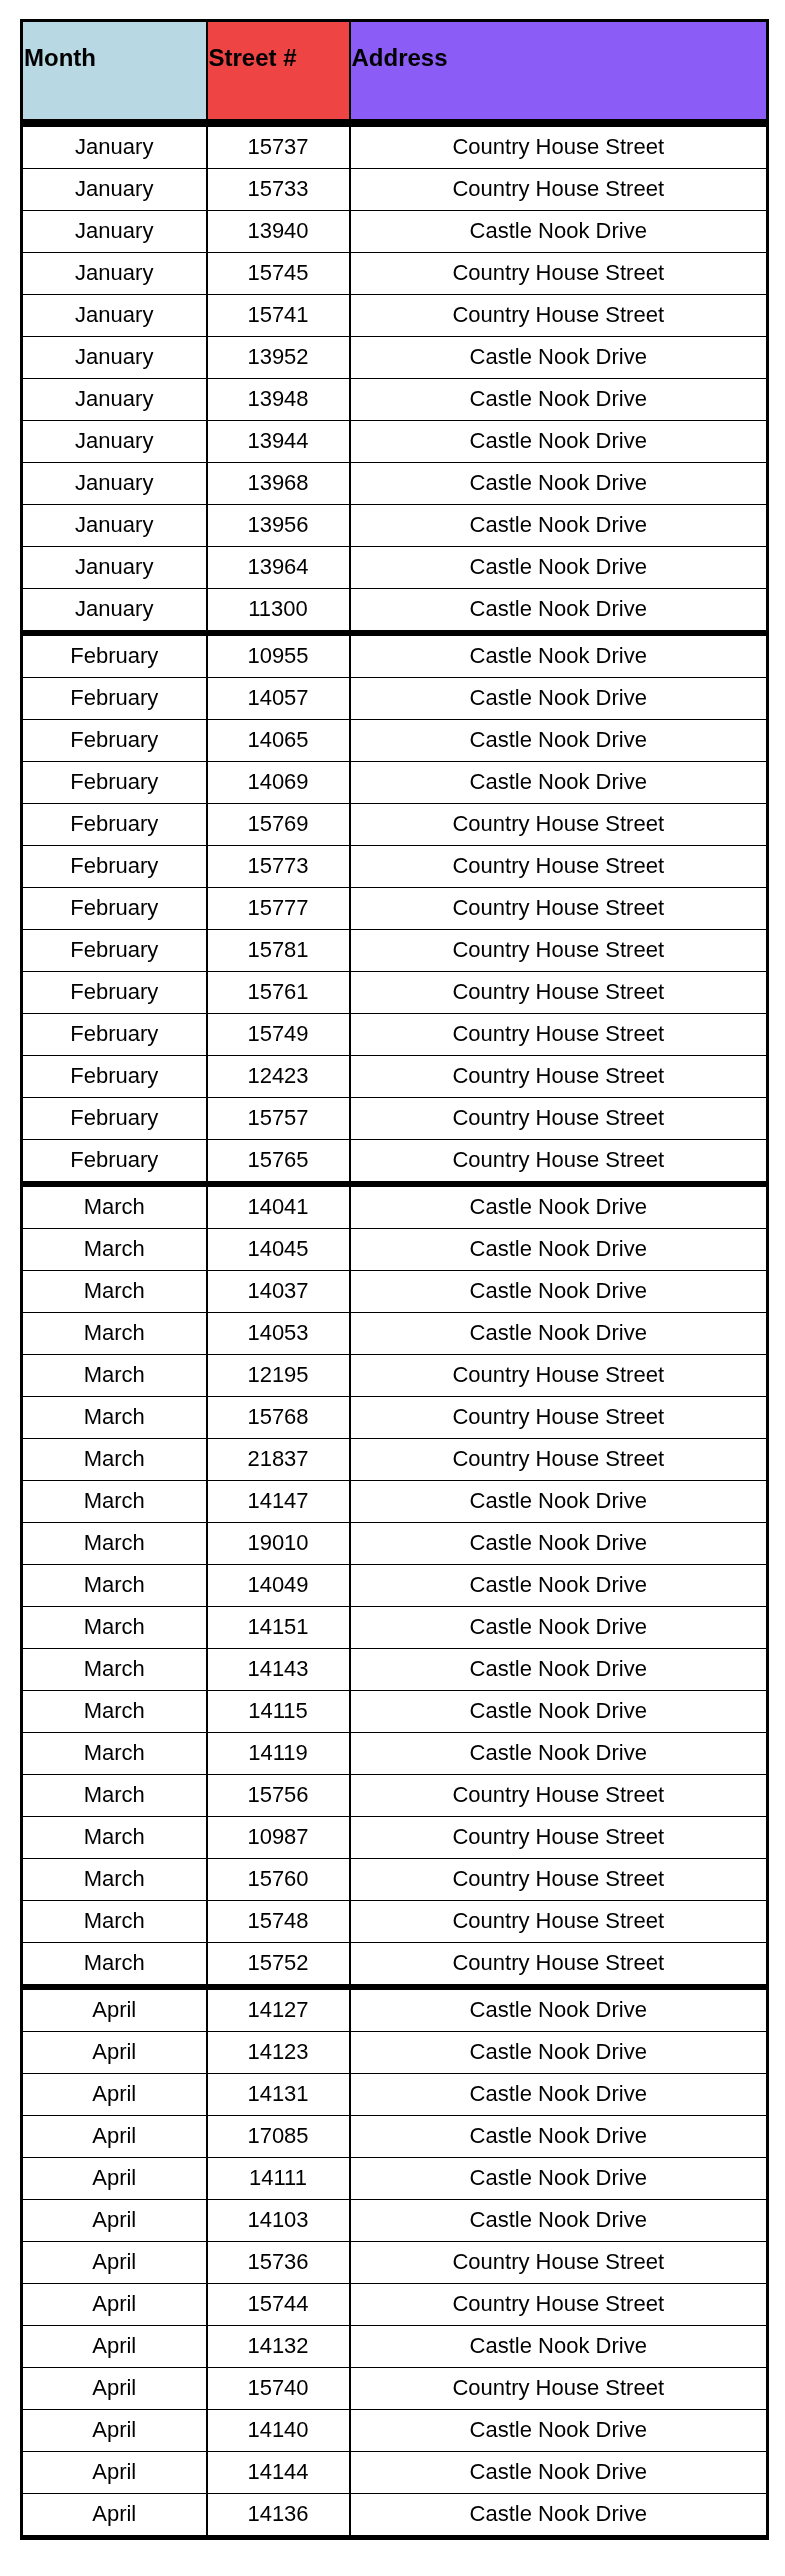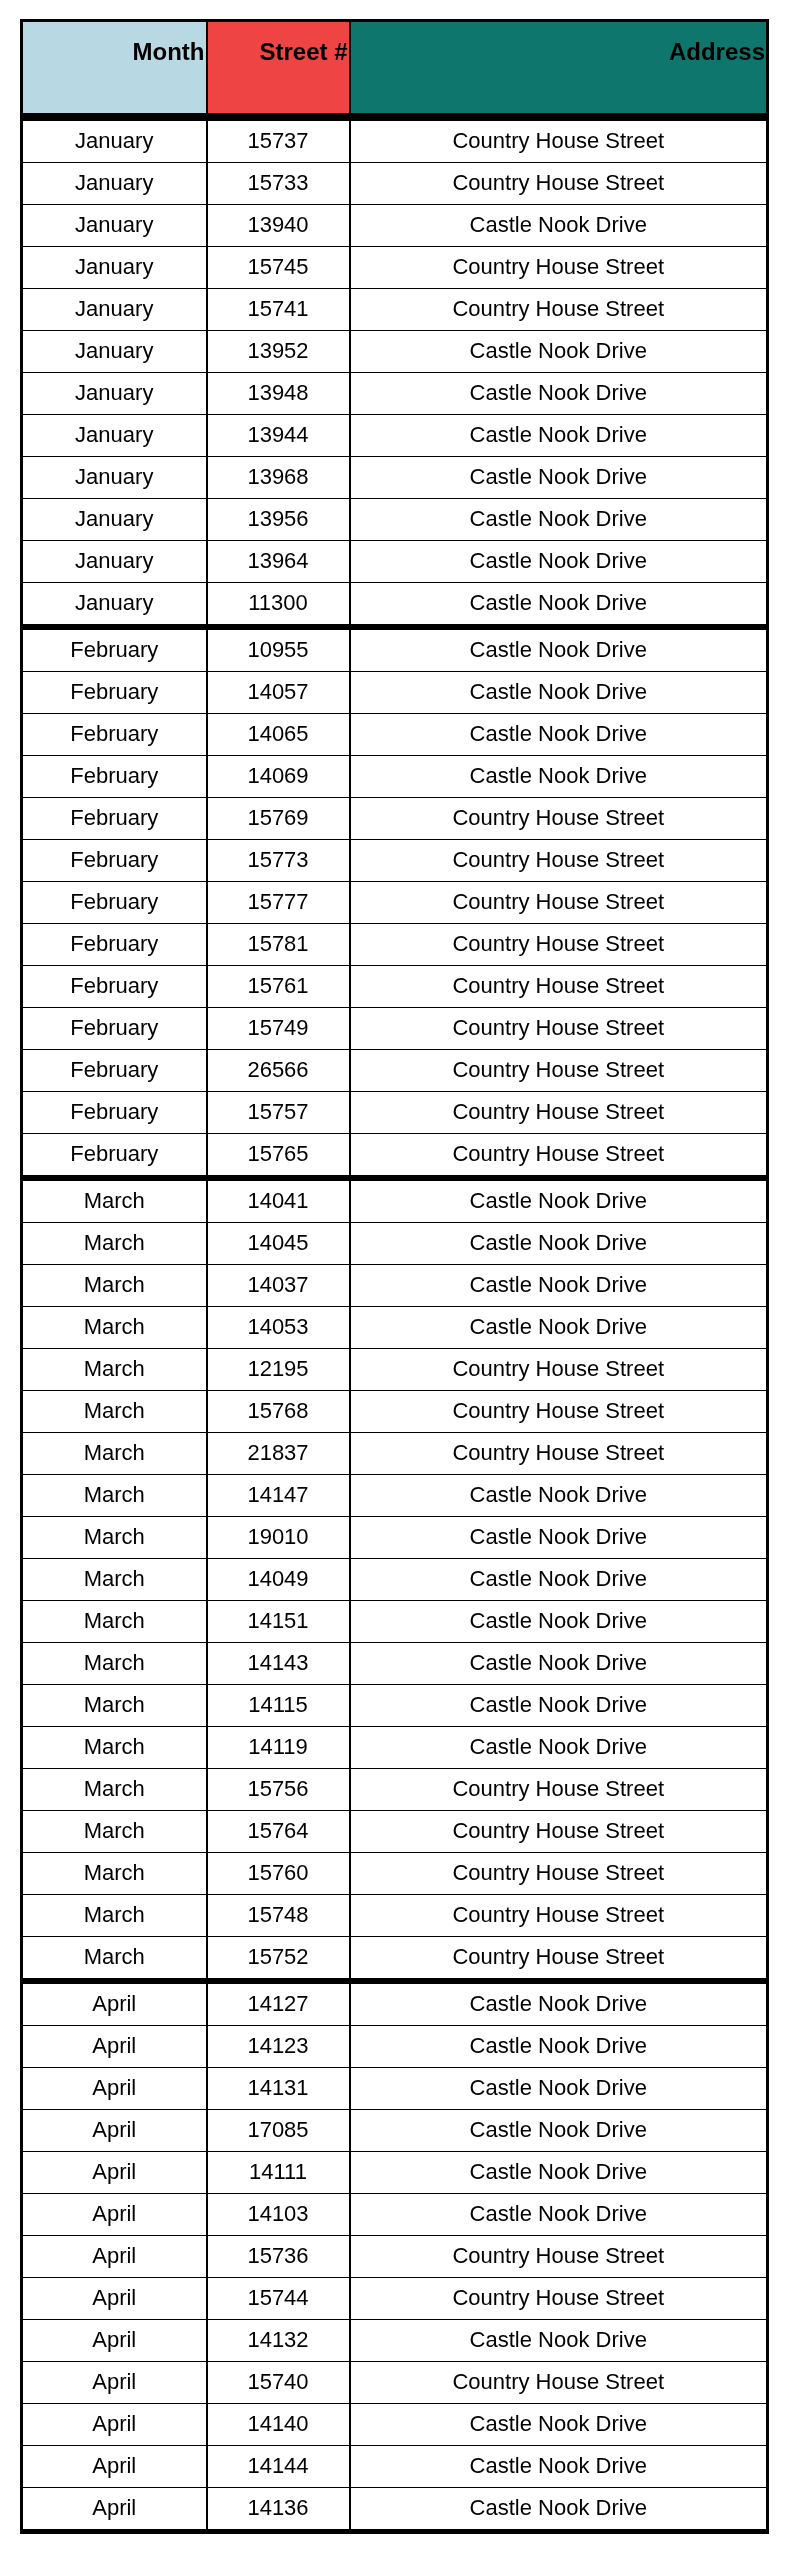--- a/index.html
+++ b/index.html
@@ -24,22 +24,22 @@
     border-collapse: collapse;
     table-layout: fixed;
     border: 3.2px solid #000000;
   }
   col.col-month   { width: 185px; }
   col.col-street  { width: 143px; }
   col.col-address { width: 418px; }
   .addr-table th {
     height: 74px;
     vertical-align: top;
-    padding-top: 16px;
-    text-align: right;
+    padding-top: 22px;
+    text-align: left;
     font-size: 24px;
     font-weight: bold;
     border: 2.4px solid #000000;
     border-bottom: 8px solid #000000;
   }
   .addr-table td {
     height: 39px;
     text-align: center;
     vertical-align: middle;
     font-size: 22px;
@@ -64,21 +64,21 @@
   <table class="addr-table">
     <colgroup>
       <col class="col-month">
       <col class="col-street">
       <col class="col-address">
     </colgroup>
     <thead>
       <tr>
         <th style="background: rgb(184, 217, 227);">Month</th>
         <th style="background: #ef4444;">Street #</th>
-        <th style="background: #0f766e;">Address</th>
+        <th style="background: #8b5cf6;">Address</th>
       </tr>
     </thead>
     <tbody>
         <tr>
       <td>January</td>
       <td>15737</td>
       <td>Country House Street</td>
     </tr>
         <tr>
       <td>January</td>
@@ -180,21 +180,21 @@
       <td>15761</td>
       <td>Country House Street</td>
     </tr>
         <tr>
       <td>February</td>
       <td>15749</td>
       <td>Country House Street</td>
     </tr>
         <tr>
       <td>February</td>
-      <td>26566</td>
+      <td>12423</td>
       <td>Country House Street</td>
     </tr>
         <tr>
       <td>February</td>
       <td>15757</td>
       <td>Country House Street</td>
     </tr>
         <tr>
       <td>February</td>
       <td>15765</td>
@@ -270,21 +270,21 @@
       <td>14119</td>
       <td>Castle Nook Drive</td>
     </tr>
         <tr>
       <td>March</td>
       <td>15756</td>
       <td>Country House Street</td>
     </tr>
         <tr>
       <td>March</td>
-      <td>15764</td>
+      <td>10987</td>
       <td>Country House Street</td>
     </tr>
         <tr>
       <td>March</td>
       <td>15760</td>
       <td>Country House Street</td>
     </tr>
         <tr>
       <td>March</td>
       <td>15748</td>

